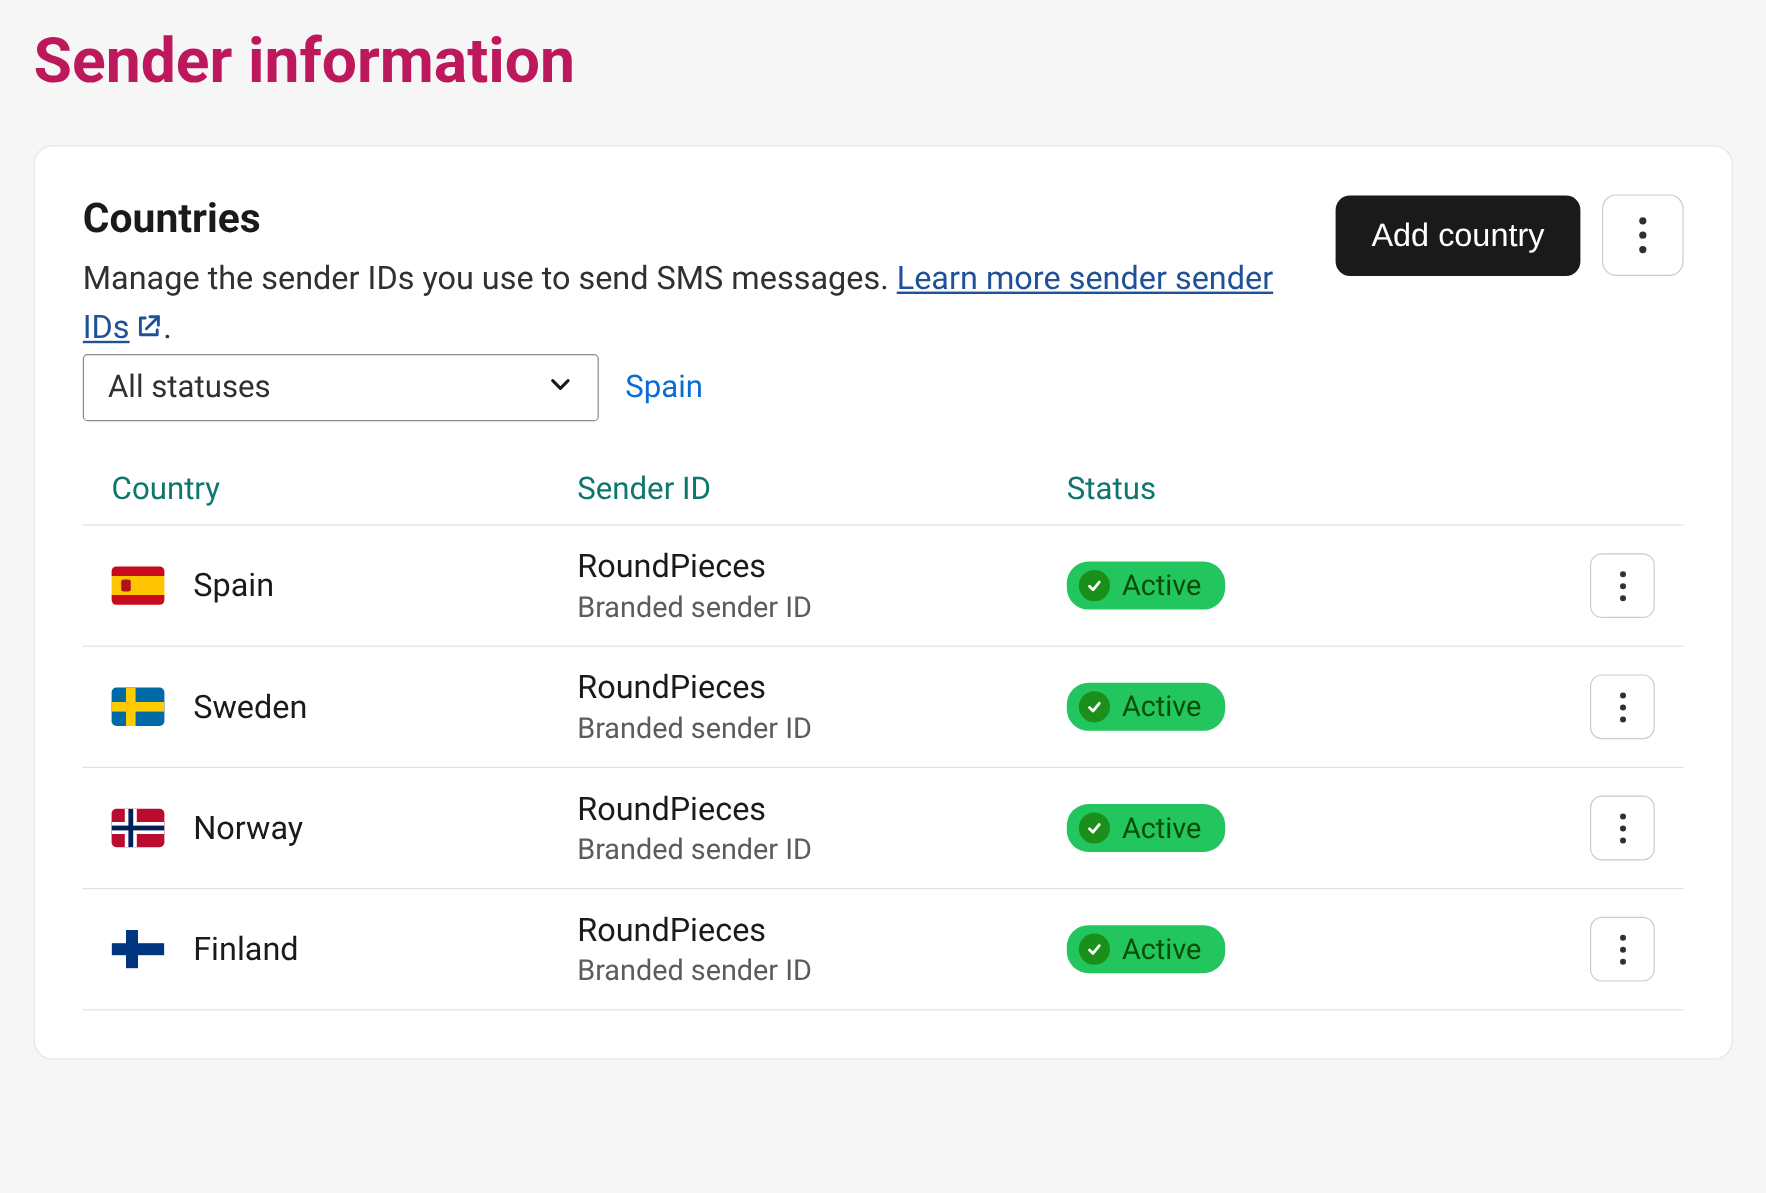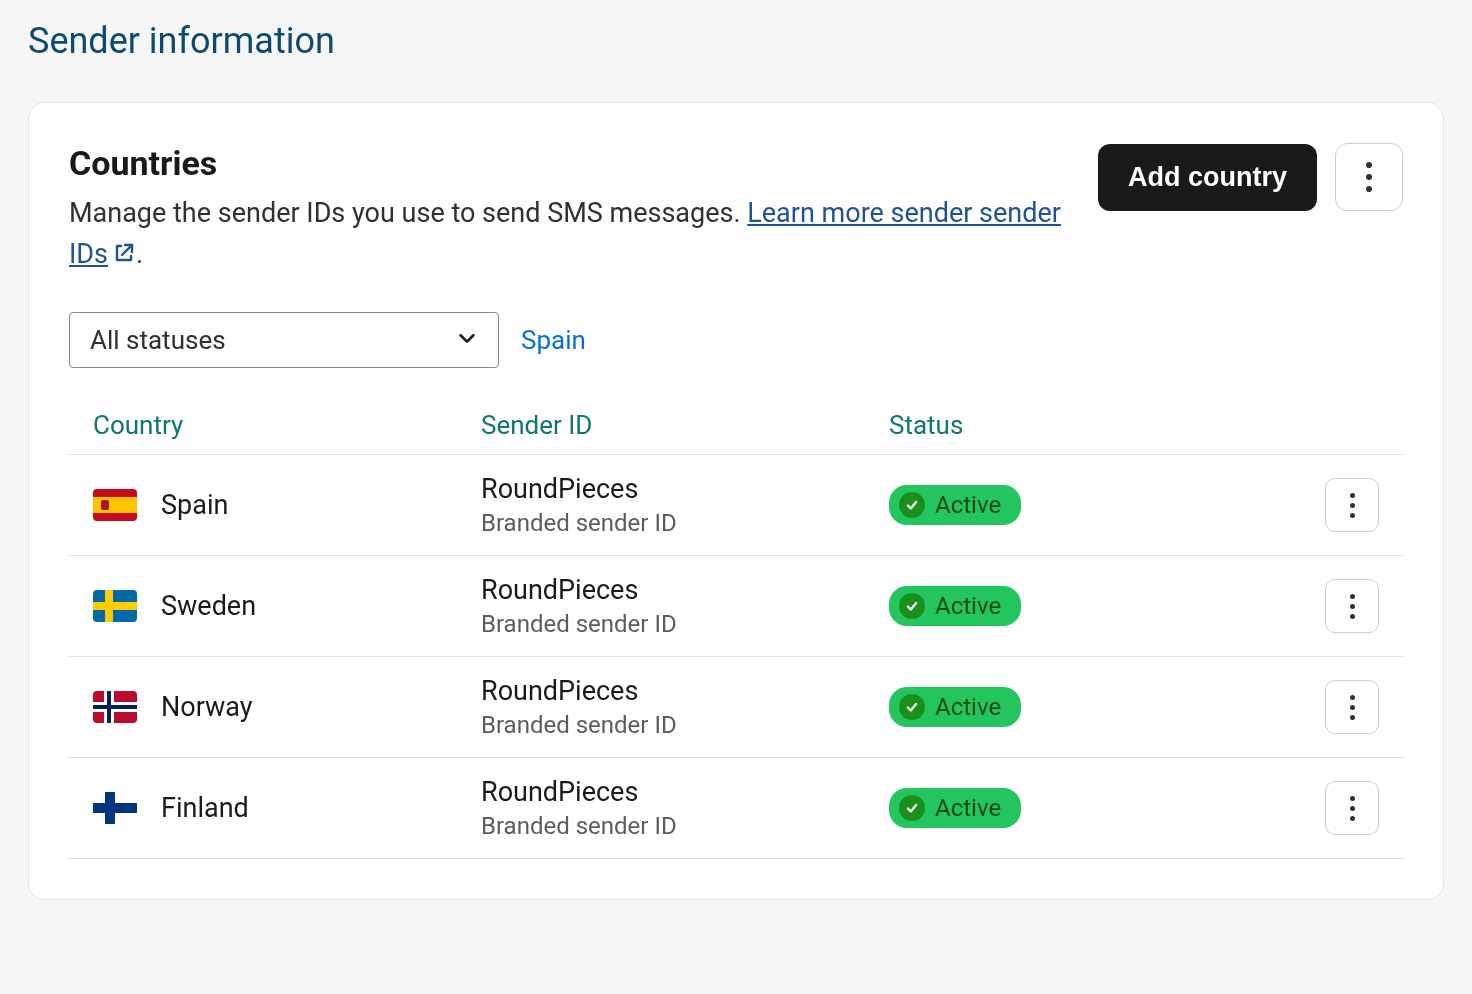--- a/index.html
+++ b/index.html
@@ -3,37 +3,36 @@
 <meta charset="utf-8">
 <style>
   * { box-sizing: border-box; margin: 0; padding: 0; }
   body {
     font-family: -apple-system, BlinkMacSystemFont, "Segoe UI", Roboto, Helvetica, Arial, sans-serif;
     background: #f6f6f7;
     color: #1a1a1a;
     padding: 0 28px 40px 28px;
   }
   .page-title {
-    font-size: 36px;
-    font-weight: 400;
-    color: #0c4a6e;
+    font-size: 52px;
+    font-weight: 700;
+    color: #be185d;
     margin: 20px 0 40px 0;
   }
   .card {
     background: #ffffff;
     border: 1px solid #e4e5e7;
     border-radius: 16px;
     padding: 40px;
   }
   .card-header {
     display: flex;
     justify-content: center;
     align-items: flex-start;
     gap: 16px;
-    margin-bottom: 36px;
   }
   .card-header-text { flex: 1; }
   .card-title {
     font-size: 34px;
     font-weight: 700;
     margin-bottom: 10px;
   }
   .card-desc {
     font-size: 27px;
     color: #303030;
@@ -50,21 +49,21 @@
   }
   .header-actions {
     display: flex;
     gap: 18px;
     align-items: center;
   }
   .btn-primary {
     background: #1a1a1a;
     color: #ffffff;
     font-size: 27px;
-    font-weight: 700;
+    font-weight: 400;
     border: none;
     border-radius: 12px;
     padding: 18px 30px;
     cursor: pointer;
   }
   .btn-icon {
     background: #ffffff;
     border: 1px solid #cccccc;
     border-radius: 12px;
     width: 68px;

